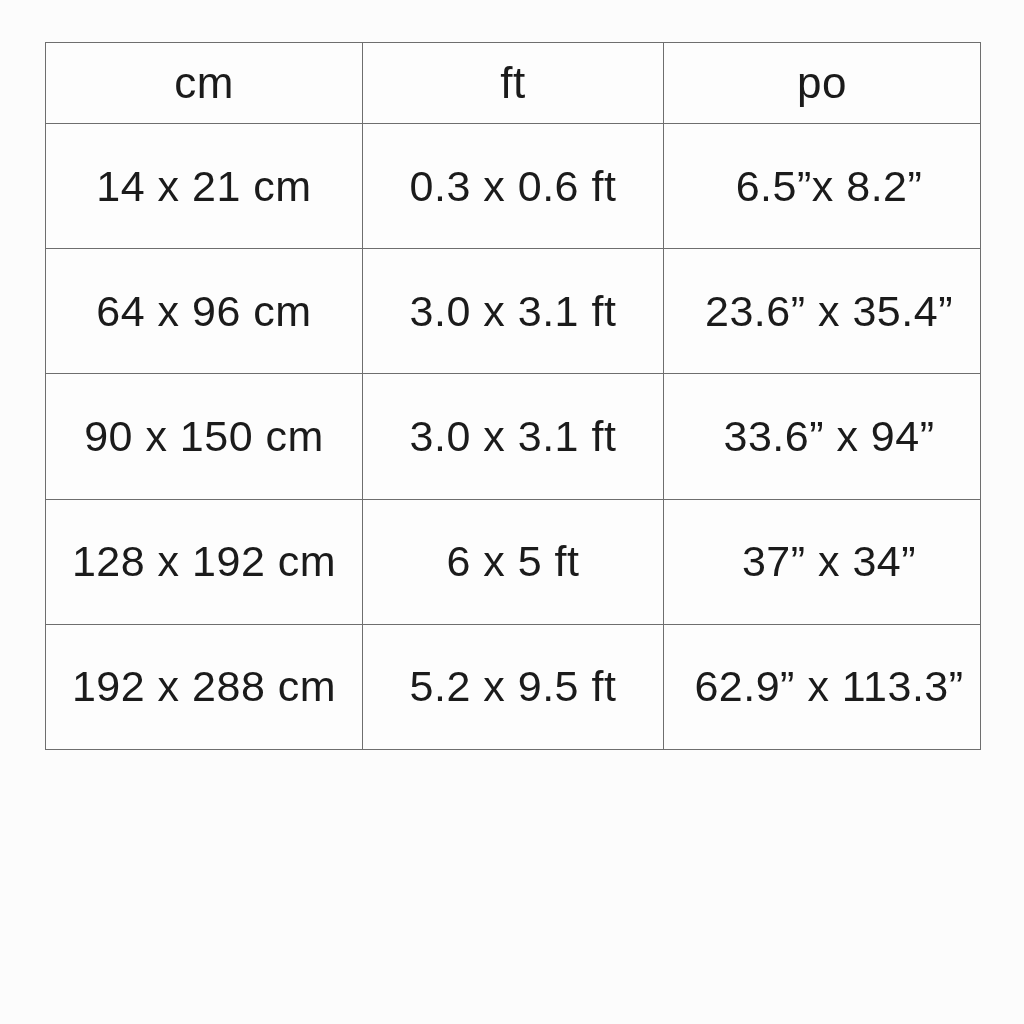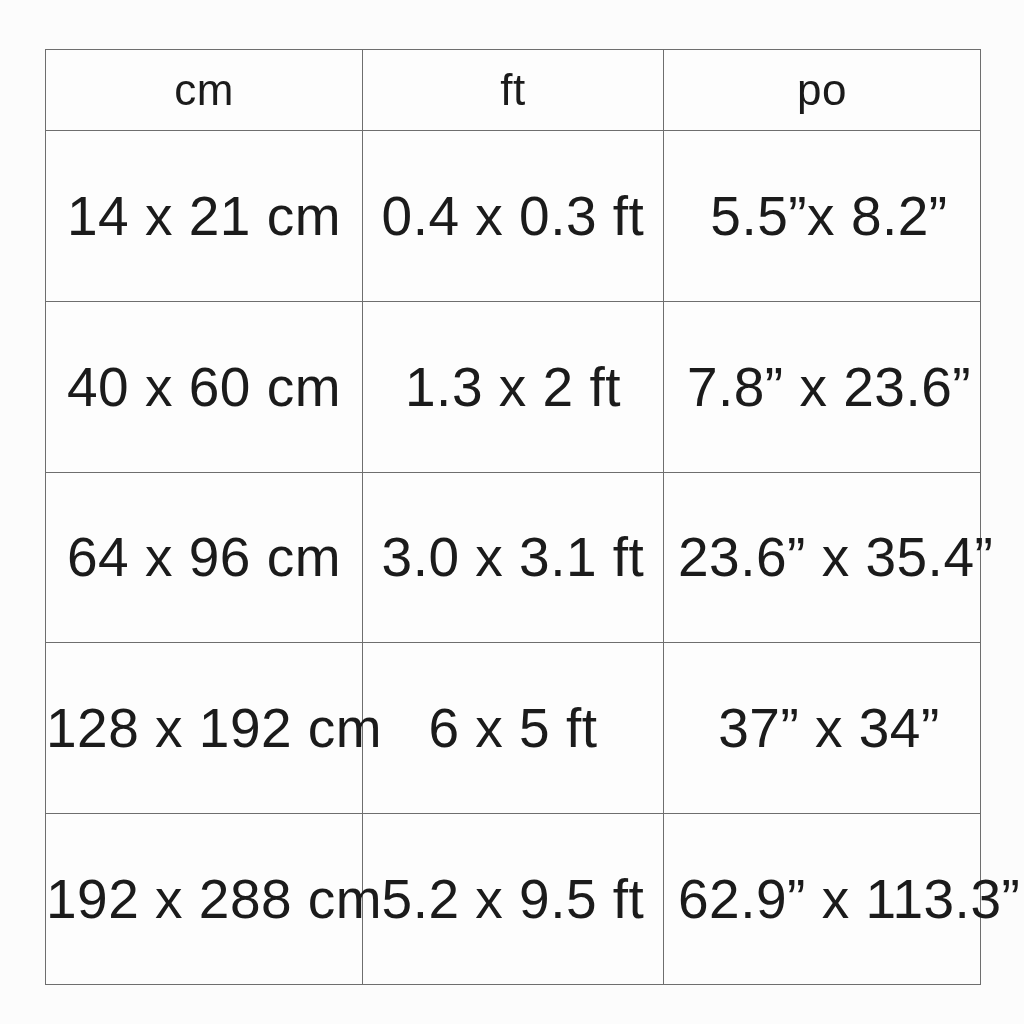--- a/index.html
+++ b/index.html
@@ -10,38 +10,37 @@
     background: #fcfcfc;
     font-family: "Liberation Sans", "DejaVu Sans", sans-serif;
     color: #1b1b1b;
     overflow: hidden;
   }
   .table-wrap {
     position: absolute;
     left: 45px;
     top: 42px;
     width: 935px;
-    height: 936px;
-    margin-top: 7px;
+    height: 708px;
   }
   table.conv {
     width: 100%;
     height: 100%;
     border-collapse: collapse;
     table-layout: fixed;
     background: #fdfdfd;
   }
   table.conv col.c1 { width: 317px; }
   table.conv col.c2 { width: 301px; }
   table.conv col.c3 { width: 317px; }
   table.conv th, table.conv td {
     border: 1px solid #6e6e6e;
     text-align: center;
     vertical-align: middle;
-    font-size: 55px;
+    font-size: 43px;
     font-weight: 400;
     letter-spacing: 0.5px;
     white-space: nowrap;
     padding: 0;
   }
   table.conv thead th {
     height: 80px;
     font-size: 44px;
   }
   
@@ -60,32 +59,32 @@
     <thead>
       <tr>
         <th>cm</th>
         <th>ft</th>
         <th>po</th>
       </tr>
     </thead>
     <tbody>
       <tr>
         <td>14 x 21 cm</td>
-        <td>0.4 x 0.3 ft</td>
-        <td class="po">5.5”x 8.2”</td>
-      </tr>
-      <tr>
-        <td>40 x 60 cm</td>
-        <td>1.3 x 2 ft</td>
-        <td class="po">7.8” x 23.6”</td>
+        <td>0.3 x 0.6 ft</td>
+        <td class="po">6.5”x 8.2”</td>
       </tr>
       <tr>
         <td>64 x 96 cm</td>
         <td>3.0 x 3.1 ft</td>
         <td class="po">23.6” x 35.4”</td>
+      </tr>
+      <tr>
+        <td>90 x 150 cm</td>
+        <td>3.0 x 3.1 ft</td>
+        <td class="po">33.6” x 94”</td>
       </tr>
       <tr>
         <td>128 x 192 cm</td>
         <td>6 x 5 ft</td>
         <td class="po">37” x 34”</td>
       </tr>
       <tr>
         <td>192 x 288 cm</td>
         <td>5.2 x 9.5 ft</td>
         <td class="po">62.9” x 113.3”</td>

